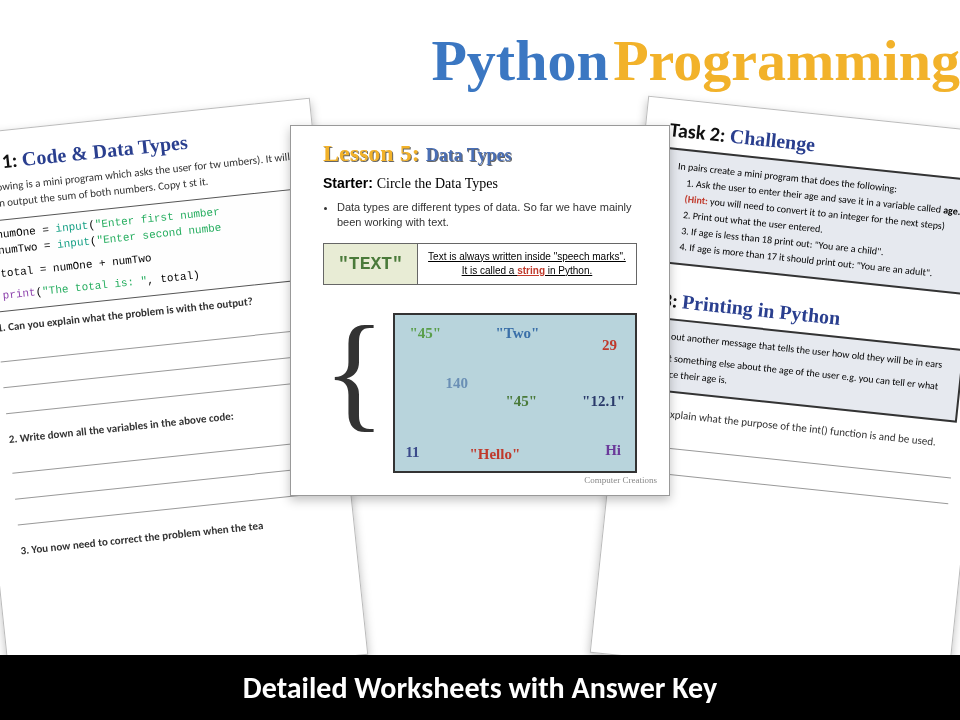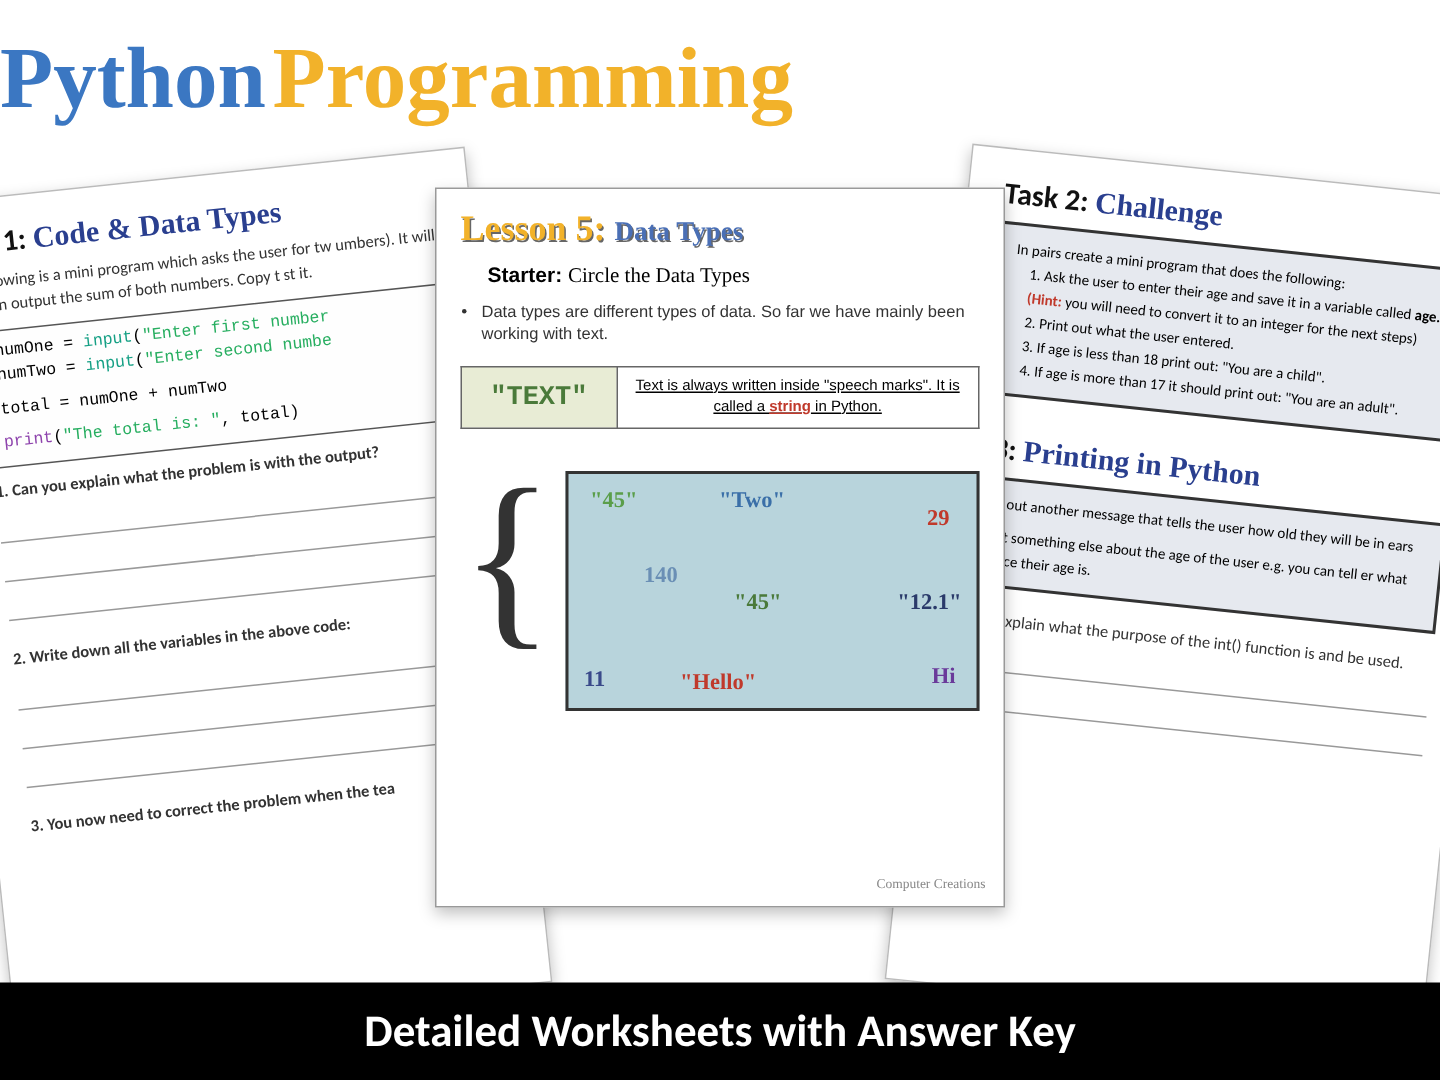--- a/index.html
+++ b/index.html
@@ -1,35 +1,35 @@
 <!DOCTYPE html>
 <html><head>
 <meta charset="utf-8">
 <style>
 * { margin: 0; padding: 0; box-sizing: border-box; }
 body { width: 960px; height: 720px; background: #fff; font-family: Arial, sans-serif; position: relative; overflow: hidden; }
-.header { text-align: left; padding: 18px 0 8px; }
+.header { text-align: right; padding: 8px 0 8px; margin-top: 19px; }
 .header .w1 { font-family: 'Comic Sans MS', cursive; font-size: 58px; font-weight: bold; color: #3b77c2; }
 .header .w2 { font-family: 'Comic Sans MS', cursive; font-size: 58px; font-weight: bold; color: #f2b22a; }
 .stage { position: absolute; top: 105px; left: 0; width: 960px; height: 555px; }
 .page { position: absolute; background: #fff; border: 1px solid #bbb; box-shadow: 0 4px 10px rgba(0,0,0,0.25); }
 .page-left { width: 360px; height: 560px; left: -20px; top: 10px; transform: rotate(-6deg); padding: 18px 18px 18px 24px; font-family: 'Calibri', Arial, sans-serif; }
 .page-right { width: 360px; height: 560px; right: -18px; top: 8px; transform: rotate(6deg); padding: 18px 18px 18px 24px; font-family: 'Calibri', Arial, sans-serif; }
-.page-center { width: 380px; height: 480px; left: 290px; top: 20px; padding: 14px 16px; border: 1px solid #999; }
+.page-center { width: 380px; height: 371px; left: 290px; top: 20px; padding: 14px 32px; border: 1px solid #999; }
 .task-title { font-size: 20px; font-weight: bold; color: #111; margin-bottom: 6px; }
 .task-title .accent { font-family: 'Comic Sans MS', cursive; color: #2a3f8f; font-weight: bold; }
 .task-body { font-size: 11px; color: #333; line-height: 1.45; }
 .code-box { border: 1px solid #555; background: #fefefe; padding: 6px 8px; font-family: 'Courier New', monospace; font-size: 11px; margin: 8px 0; line-height: 1.5; overflow: hidden; white-space: nowrap; }
 .code-box .kw { color: #8e44ad; }
 .code-box .str { color: #27ae60; }
 .code-box .fn { color: #16a085; }
 .line { border-bottom: 1px solid #999; height: 20px; margin-top: 6px; }
 .lesson-title { font-family: 'Comic Sans MS', cursive; font-size: 24px; color: #f2b22a; font-weight: bold; text-shadow: 1px 1px 0 #666; }
 .lesson-title .sub { color: #4a6fb5; font-size: 18px; }
-.starter { font-size: 14px; font-weight: bold; margin-top: 8px; margin-left: 18px; }
+.starter { font-size: 14px; font-weight: bold; margin-top: 8px; }
 .bullet { font-size: 11px; margin: 8px 0 12px 14px; color: #333; line-height: 1.4; }
 .dt-table { width: 100%; border-collapse: collapse; font-size: 10px; }
 .dt-table td { border: 1px solid #666; padding: 6px 8px; text-align: center; }
 .dt-text { background: #e8ecd5; font-family: 'Courier New', monospace; font-size: 18px; color: #4a7a3a; font-weight: bold; }
 .dt-num { font-family: Arial; font-size: 20px; font-weight: bold; }
 .dt-desc { font-size: 10px; line-height: 1.4; text-decoration: underline; }
 .dt-desc .ul { text-decoration: underline; color: #c0392b; font-weight: bold; }
 .task-box { margin-top: 28px; display: flex; gap: 8px; align-items: flex-start; }
 .task-label { width: 80px; font-size: 12px; font-weight: bold; color: #c0392b; text-align: center; line-height: 1.4; }
 .task-label .ul { text-decoration: underline; }

